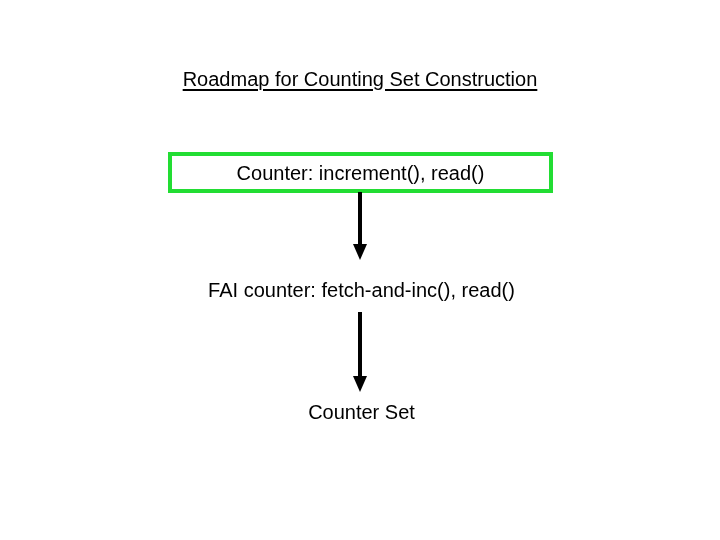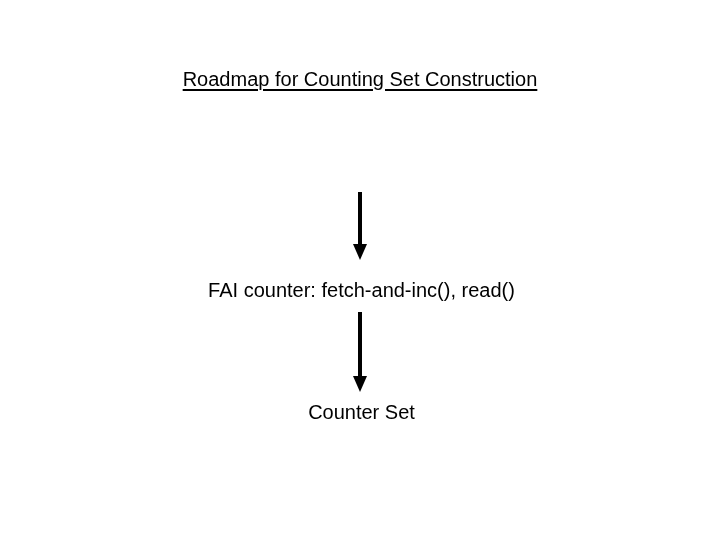--- a/index.html
+++ b/index.html
@@ -98,20 +98,23 @@
 </style>
 </head>
 <body>
 
 <div id="slide">
 
   <div id="title">
     <span class="ul">Roadmap for Counting Set Construction</span>
   </div>
 
+  <div id="node-counter">
+    <span class="label">Counter: increment(), read()</span>
+  </div>
 
   <div class="arrow" id="arrow-1">
     <svg width="32" height="68" viewBox="0 0 32 68" xmlns="http://www.w3.org/2000/svg" aria-hidden="true">
       <rect x="14" y="0" width="4" height="56" fill="#000000"></rect>
       <polygon points="16,68 9,52 23,52" fill="#000000"></polygon>
     </svg>
   </div>
 
   <div class="plain-node" id="node-fai">
     <span>FAI counter: fetch-and-inc(), read()</span>

